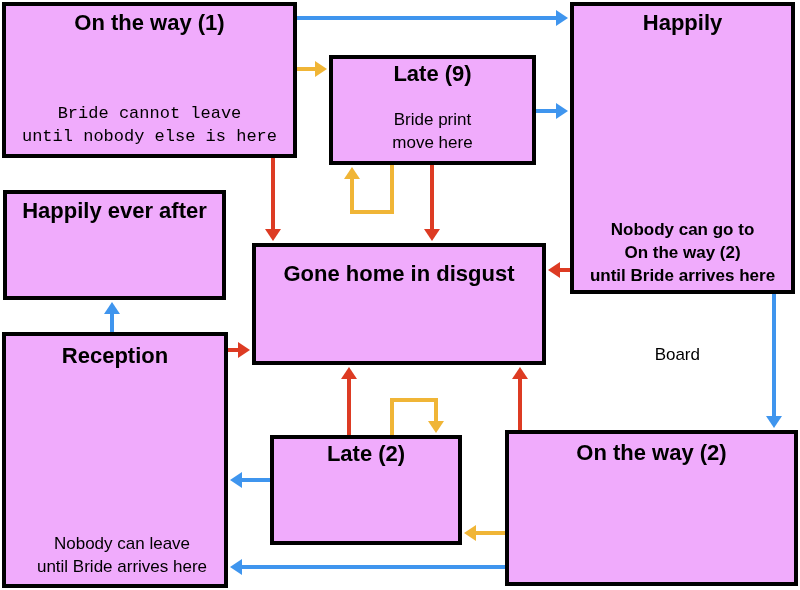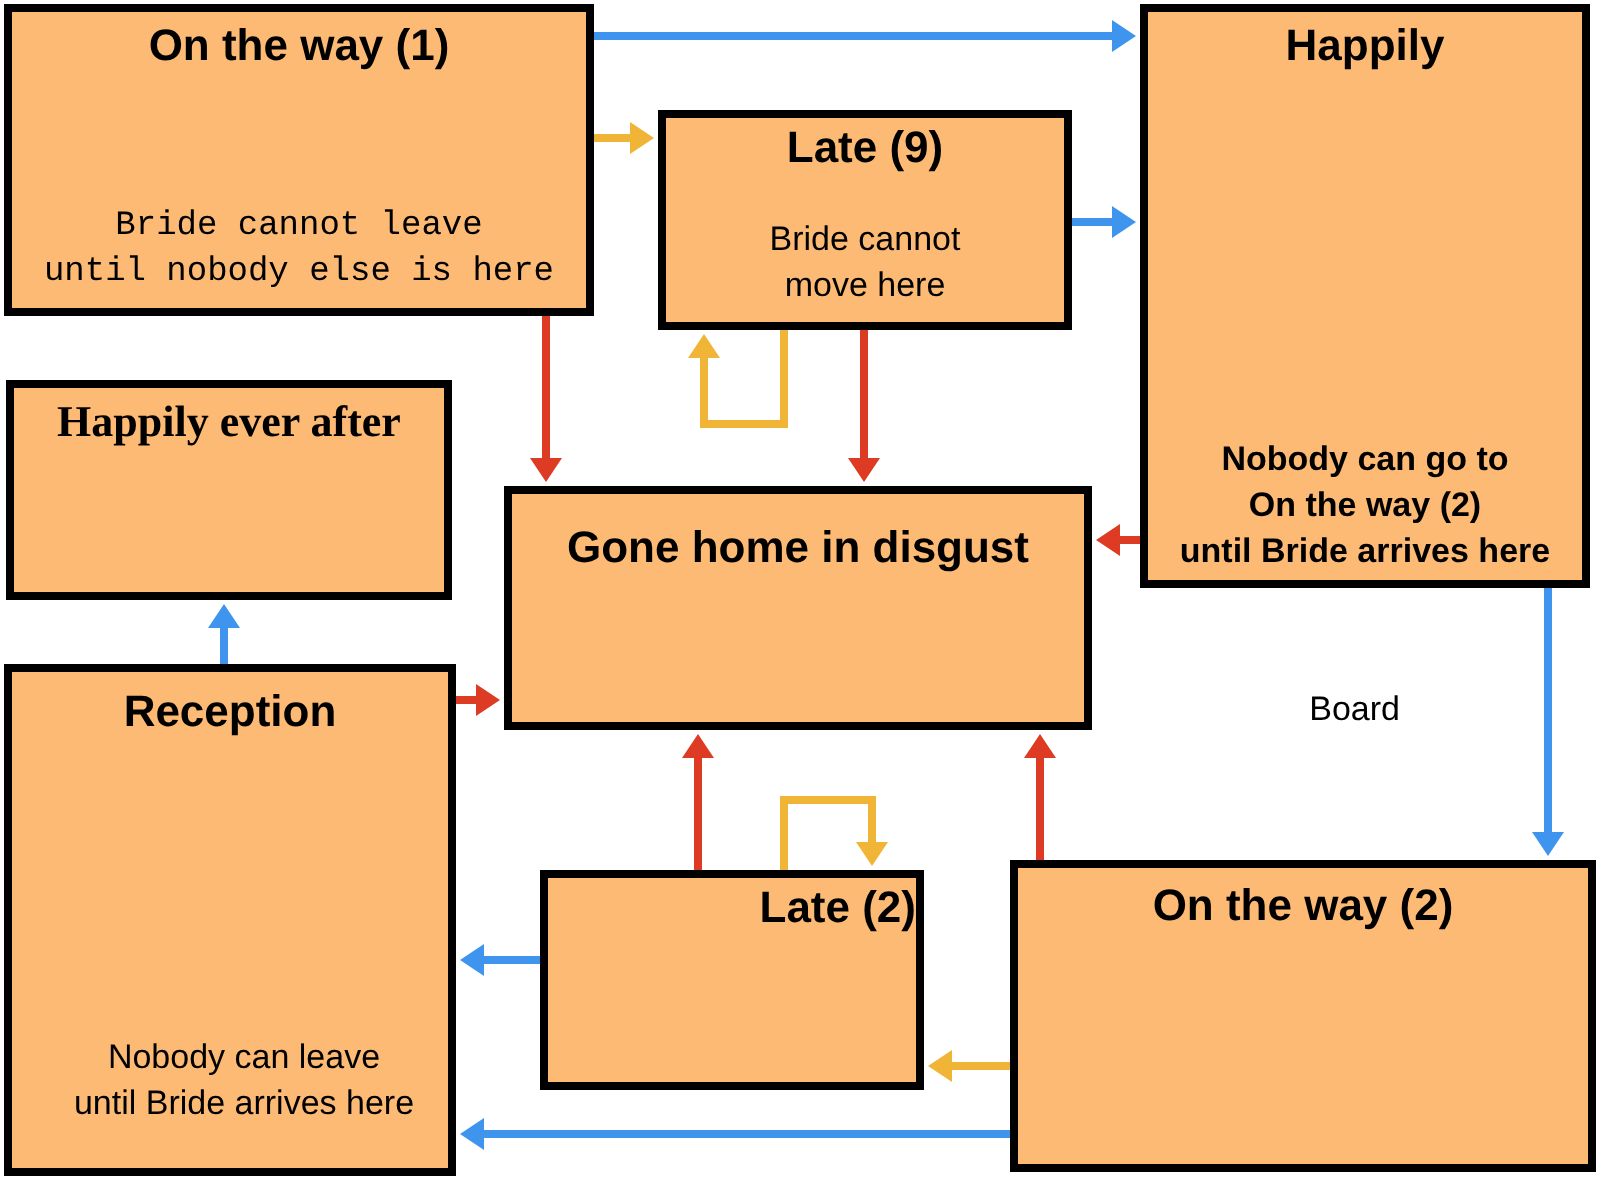--- a/index.html
+++ b/index.html
@@ -1,18 +1,18 @@
 <!DOCTYPE html>
 <html><head>
 <meta charset="utf-8">
 <style>
   html, body { margin: 0; padding: 0; background: #ffffff; }
   body { width: 800px; height: 590px; position: relative; overflow: hidden;
          font-family: "Liberation Sans", sans-serif; color: #000; }
-  .box { position: absolute; border: 4px solid #000; background: #fdba74; box-sizing: border-box; }
+  .box { position: absolute; border: 4px solid #000; background: #f0abfc; box-sizing: border-box; }
   .title { position: absolute; left: 0; right: 0; text-align: center; font-weight: bold; font-size: 22px; white-space: nowrap; }
   .note { position: absolute; left: 0; right: 0; text-align: center; font-size: 17px; line-height: 23px; }
   .free { position: absolute; text-align: right; font-size: 17px; line-height: 23px; }
   svg.arrows { position: absolute; left: 0; top: 0; }
 </style>
 </head>
 <body>
 
 <svg class="arrows" width="800" height="590">
   <g id="arrow-group">
@@ -87,52 +87,52 @@
   <div class="title" style="top:4px;">On the way (1)</div>
   <div class="note" style="top:96px;font-family:Liberation Mono, monospace;">
     <div>Bride cannot leave</div>
     <div>until nobody else is here</div>
   </div>
 </div>
 
 <div class="box" style="left:329px;top:55px;width:207px;height:110px;">
   <div class="title" style="top:2px;">Late (9)</div>
   <div class="note" style="top:49px;">
-    <div>Bride cannot</div>
+    <div>Bride print</div>
     <div>move here</div>
   </div>
 </div>
 
 <div class="box" style="left:570px;top:2px;width:225px;height:292px;">
   <div class="title" style="top:4px;">Happily</div>
   <div class="note" style="top:212px;font-weight:bold;">
     <div>Nobody can go to</div>
     <div>On the way (2)</div>
     <div>until Bride arrives here</div>
   </div>
 </div>
 
 <div class="box" style="left:3px;top:190px;width:223px;height:110px;">
-  <div class="title" style="top:4px;font-family:Liberation Serif, serif;">Happily ever after</div>
+  <div class="title" style="top:4px;">Happily ever after</div>
 </div>
 
 <div class="box" style="left:252px;top:243px;width:294px;height:122px;">
   <div class="title" style="top:14px;">Gone home in disgust</div>
 </div>
 
 <div class="box" style="left:2px;top:332px;width:226px;height:256px;">
   <div class="title" style="top:7px;">Reception</div>
-  <div class="note" style="top:181px;padding-left:14px;">
+  <div class="note" style="top:196px;padding-left:14px;">
     <div>Nobody can leave</div>
     <div>until Bride arrives here</div>
   </div>
 </div>
 
 <div class="box" style="left:270px;top:435px;width:192px;height:110px;">
-  <div class="title" style="top:2px;text-align:right;">Late (2)</div>
+  <div class="title" style="top:2px;">Late (2)</div>
 </div>
 
 <div class="box" style="left:505px;top:430px;width:293px;height:156px;">
   <div class="title" style="top:6px;">On the way (2)</div>
 </div>
 
 <div class="free" style="left:590px;top:343px;width:110px;">
   <div>Board</div>
 </div>
 

